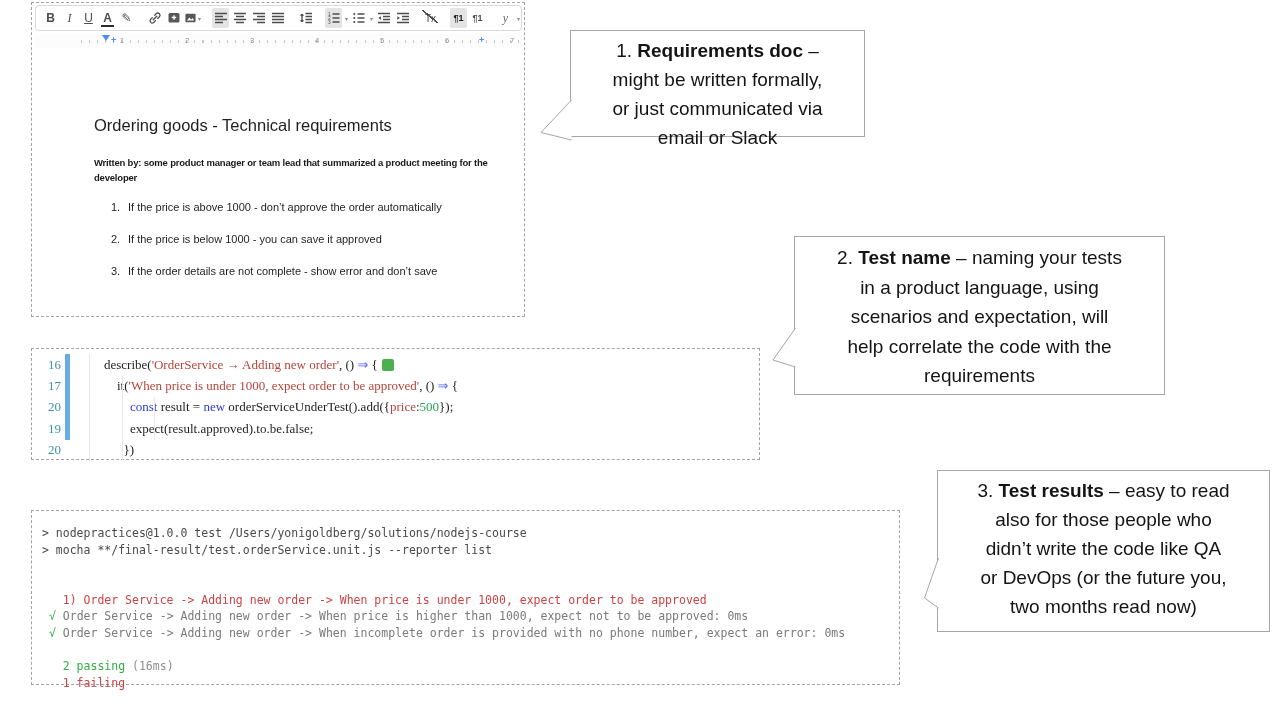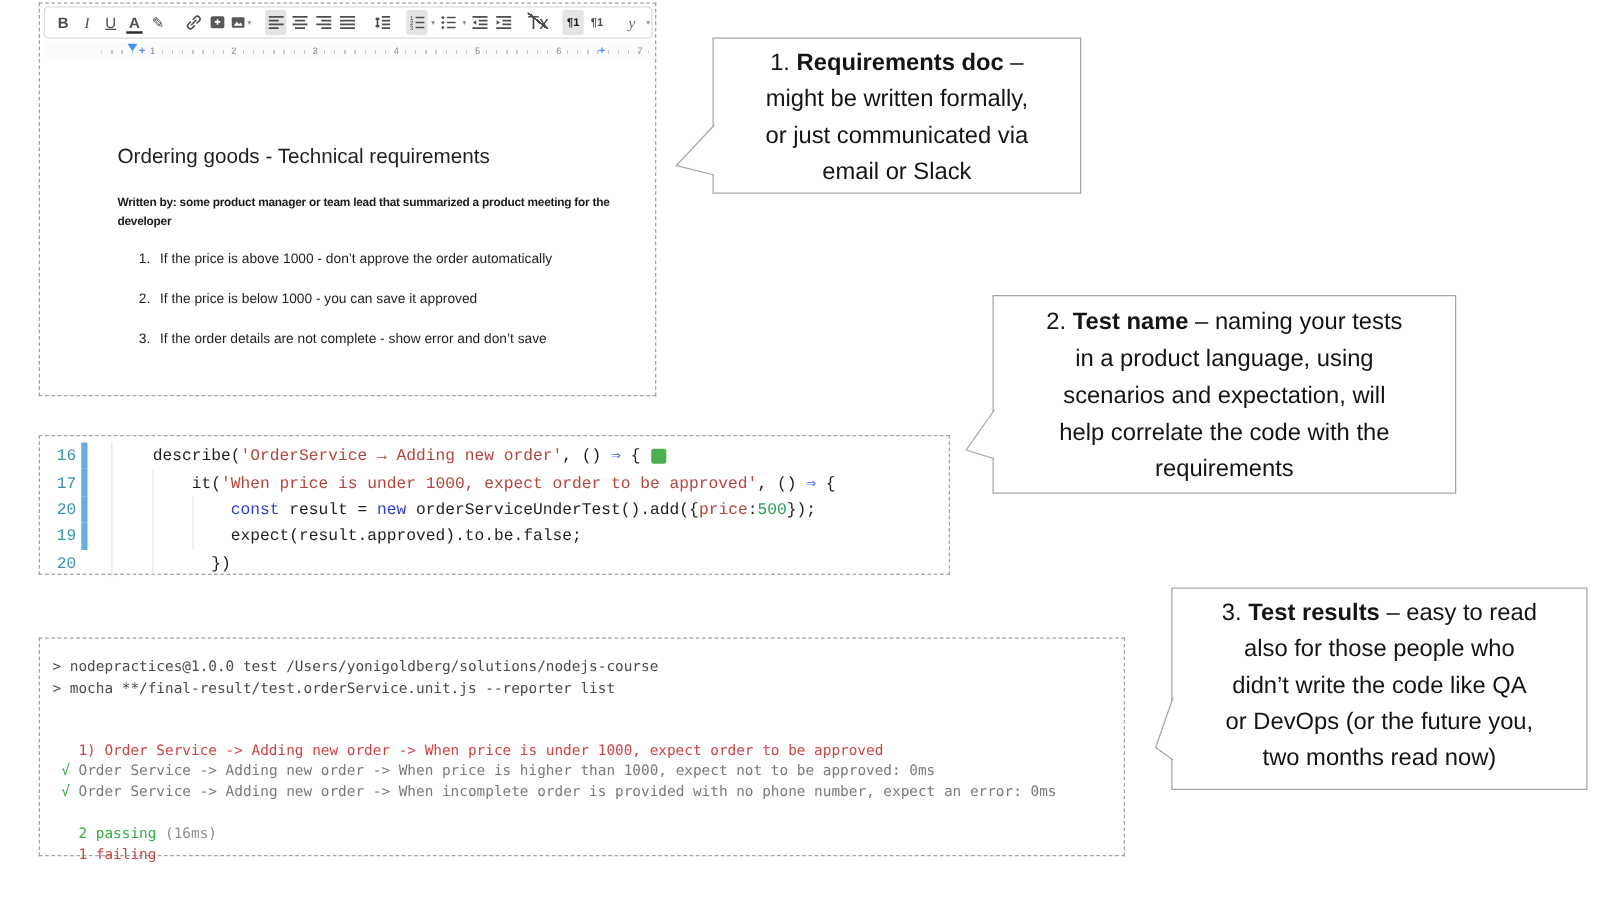--- a/index.html
+++ b/index.html
@@ -16,21 +16,21 @@
     border-radius:2px; color:#4d4d4d; font-size:12px; }
   .tb.active { background:#e4e4e4; }
   .tb-b { font-weight:700; }
   .tb-i { font-style:italic; font-family:"Liberation Serif",serif; }
   .tb-u { text-decoration:underline; }
   .tb-a { position:relative; font-weight:600; }
   .tb-a::after { content:""; position:absolute; left:2px; right:2px; bottom:1px; height:2.5px; background:#2b2b2b; }
   .tb-gap { width:7px; flex:none; }
   .caret { font-size:6px; color:#8a8a8a; margin-left:1px; }
   .tb svg { display:block; }
-  .tb-clear { position:relative; font-size:15px; }
+  .tb-clear { position:relative; font-size:10px; }
   .tb-clear::after { content:""; position:absolute; left:0; top:2px; width:16px; height:13px;
     background:linear-gradient(to top right,transparent 46%,#4d4d4d 46%,#4d4d4d 54%,transparent 54%); }
   .tb-para { font-weight:700; font-size:9px; }
   .tb-para.dark { color:#1d1d1d; }
   .tb-more { color:#6a6a6a; font-style:italic; font-family:"Liberation Serif",serif; }
 
   .gd-ruler { position:absolute; left:3px; top:31px; width:488px; height:14px; background:#fcfcfc; }
   .gd-ruler::before { content:""; position:absolute; left:46px; right:4px; top:6px; height:3px;
     background:repeating-linear-gradient(90deg,#c6c6c6 0 1px,transparent 1px 8.1px); }
   .ruler-num { position:absolute; top:2px; transform:translateX(-50%); font-size:7.5px; color:#8f8f8f; }
@@ -40,21 +40,21 @@
 
   .doc-title { position:absolute; left:62px; top:113px; font-size:16.5px; color:#1f1f1f; }
   .doc-byline { position:absolute; left:62px; top:152px; width:412px; font-size:9.5px; font-weight:700;
     line-height:15px; color:#1a1a1a; letter-spacing:-0.2px; }
   .doc-li { position:absolute; left:79px; display:flex; font-size:11px; color:#1f1f1f; }
   .doc-li .num { width:11px; margin-right:6px; flex:none; }
   #li-1 { top:198px; } #li-2 { top:230px; } #li-3 { top:262px; }
 
   
   #code-shot { left:31px; top:348px; width:729px; height:112px; padding-top:5px; }
-  .crow { display:flex; height:21.4px; align-items:center; font-family:Liberation Mono, monospace;
+  .crow { display:flex; height:21.4px; align-items:center; font-family:Liberation Serif, serif;
     font-size:13px; padding-left:9px; color:#1e1e1e; }
   .ln { width:20px; text-align:right; color:#3a93ad; flex:none; }
   .gbar { width:5px; height:100%; margin-left:4px; flex:none; }
   .gbar.on { background:#69ace3; }
   .ctext { margin-left:19px; border-left:1px solid #e6e6e6; padding-left:1px; height:100%;
     display:flex; align-items:center; }
   .ctext span { white-space:pre; }
   .sy-s { color:#b5453c; } .sy-k { color:#2f3ccf; } .sy-n { color:#2aa155; } .sy-a { color:#5864f2; }
   .gsq { display:inline-block; width:12px; height:12px; background:#4caf50; border-radius:2px; margin-left:1px; }
   .iguide { position:absolute; width:1px; background:#e8e8e8; }
@@ -65,21 +65,21 @@
   #term-shot { left:31px; top:510px; width:869px; height:175px; padding:7px 0 0 10px;
     font-family:"DejaVu Sans Mono",monospace; font-size:11.5px; color:#4a4a4a; }
   .trow { height:16.6px; display:flex; align-items:center; }
   .trow span { white-space:pre;margin-top:14px; }
   .tgray { color:#7a7a7a; } .tred { color:#cb4444; } .tgreen { color:#2eae44; } .tdim { color:#8f8f8f; }
 
   
   .callout { position:absolute; background:#fff; border:1px solid #a6a6a6; text-align:center;
     font-size:19px; line-height:29px; color:#141414; padding-top:5px; }
   .callout b { font-weight:700; }
-  #callout-1 { left:570px; top:30px; width:295px; height:125px; }
+  #callout-1 { left:570px; top:30px; width:295px; height:107px; }
   #callout-2 { left:794px; top:236px; width:371px; height:159px; line-height:29.5px; padding-top:6px;text-align:center; }
   #callout-3 { left:937px; top:470px; width:333px; height:162px; }
   .tail { position:absolute; overflow:visible; }
   #tail-1 { left:-32px; top:68px; }
   #tail-2 { left:-24px; top:90px; }
   #tail-3 { left:-15px; top:86px; }
 </style>
 </head>
 <body>
 

